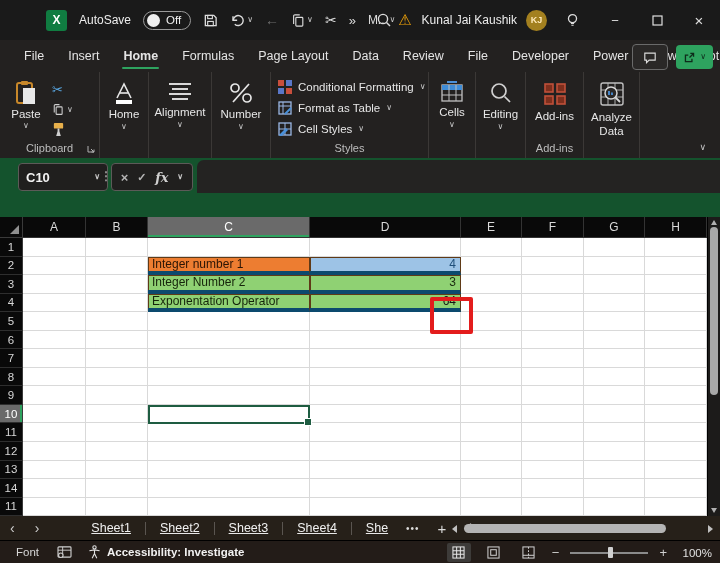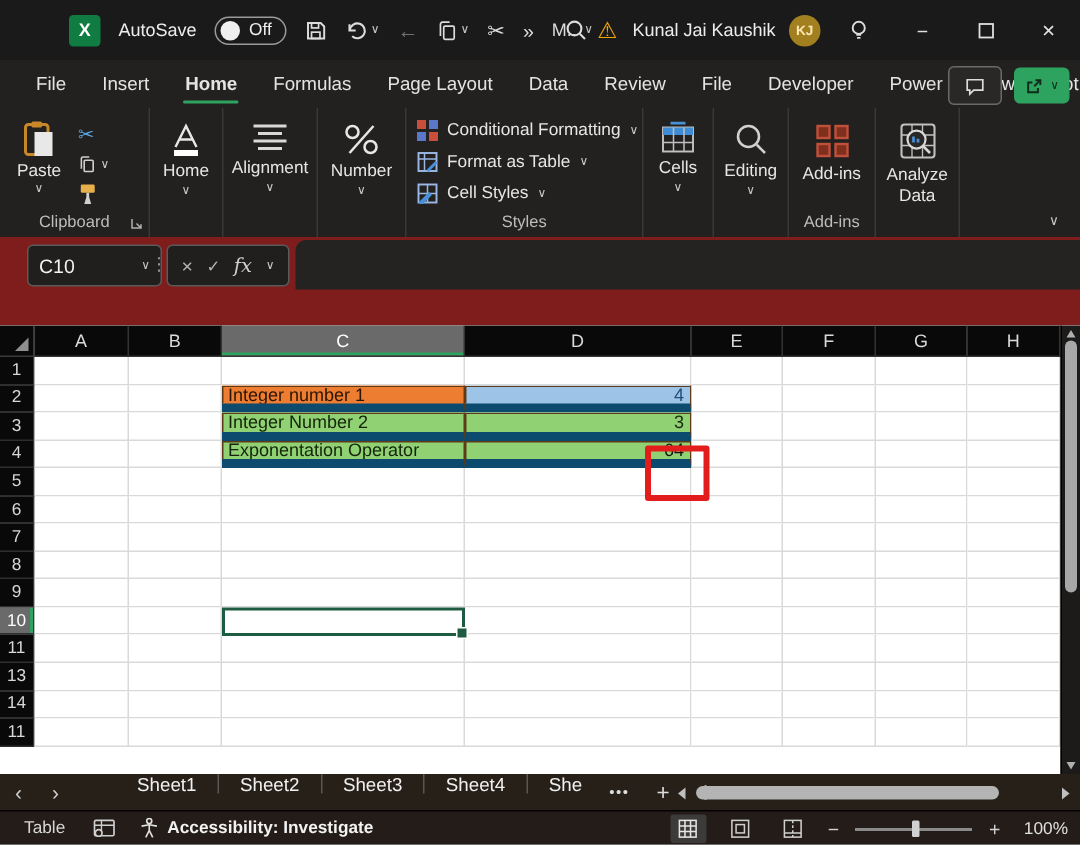--- a/index.html
+++ b/index.html
@@ -46,52 +46,52 @@
   .cliprow{display:flex;padding-top:8px;}
   .pastecol{display:flex;flex-direction:column;align-items:center;gap:2px;font-size:11.5px;color:#e6e6e6;width:52px;}
   .minicol{display:flex;flex-direction:column;gap:5px;padding-top:2px;}
   .miniico{display:flex;align-items:center;gap:3px;height:15px;}
   .srow{display:flex;align-items:center;gap:6px;font-size:11.5px;color:#e6e6e6;height:21px;padding-left:7px;white-space:nowrap;}
   .styles-rows{padding-top:4px;}
   .ribbon-collapse{position:absolute;right:14px;bottom:6px;color:#c8c8c8;font-size:9px;}
   .twoline{text-align:center;line-height:1.25;}
 
   
-  .frow{position:absolute;top:158px;left:0;right:0;height:59px;background:#7f1d1d;}
+  .frow{position:absolute;top:158px;left:0;right:0;height:59px;background:#14532d;font-weight:bold;}
   .namebox{position:absolute;left:18px;top:5px;width:74px;height:26px;background:#201f1e;border:1px solid #5c5a58;border-radius:4px;display:flex;align-items:center;justify-content:space-between;font-size:13px;color:#f2f2f2;padding:0 7px;}
   .fdots{position:absolute;left:100px;top:11px;color:#9a9a9a;font-size:12px;}
   .fxbox{position:absolute;left:111px;top:5px;width:80px;height:26px;background:#201f1e;border:1px solid #5c5a58;border-radius:4px;display:flex;align-items:center;justify-content:space-evenly;color:#b4b4b4;}
   .fxtxt{font-family:"DejaVu Serif",serif;font-style:italic;font-size:13px;color:#cfcfcf;}
   .finput{position:absolute;left:197px;top:2px;right:0;height:33px;background:#242322;border-top-left-radius:7px;font-size:12px;color:#eee;display:flex;align-items:center;padding-left:8px;}
 
   
   .grid{position:absolute;top:217px;left:0;width:720px;height:299px;background:#fff;overflow:hidden;}
   .ghead{display:flex;height:21px;}
   .corner{width:23px;flex:0 0 23px;background:#090909;border-right:1px solid #3a3a3a;border-bottom:1px solid #3a3a3a;position:relative;box-sizing:border-box;}
   .corner::after{content:"";position:absolute;right:3px;bottom:3px;border-left:9px solid transparent;border-bottom:9px solid #8f8f8f;}
   .colh{height:21px;display:flex;align-items:center;justify-content:center;font-size:12px;color:#dadada;background:#090909;border-right:1px solid #333;border-bottom:1px solid #333;box-sizing:border-box;flex:0 0 auto;}
   .colh.sel{background:#6a6a6a;color:#fff;box-shadow:inset 0 -2px 0 #2ea35f;}
   .grow{display:flex;height:18.55px;}
   .rowh{width:23px;flex:0 0 23px;background:#090909;color:#d8d8d8;font-size:11.5px;display:flex;align-items:center;justify-content:center;border-right:1px solid #3a3a3a;border-bottom:1px solid #2e2e2e;box-sizing:border-box;}
   .rowh.sel{background:#6a6a6a;color:#fff;box-shadow:inset -2px 0 0 #2ea35f;}
   .cell{box-sizing:border-box;border-right:1px solid #d9d9d9;border-bottom:1px solid #d9d9d9;font-size:12px;color:#1a1a1a;display:flex;align-items:center;padding:0 4px;overflow:hidden;background:#fff;flex:0 0 auto;white-space:nowrap;}
-  .cell.filled{border-right:1px solid #5f3a17;border-bottom:6px solid #0c4a6e;box-shadow:inset 1px 0 0 #5f3a17, inset 0 1px 0 #5f3a17;}
+  .cell.filled{border-right:1px solid #5f3a17;border-bottom:4px solid #0c4a6e;box-shadow:inset 1px 0 0 #5f3a17, inset 0 1px 0 #5f3a17;}
   .cell.right{justify-content:flex-end;}
   .vscroll{position:absolute;right:0;top:0;width:13px;height:299px;background:#1c1b1a;border-left:1px solid #000;box-sizing:border-box;}
   .vthumb{position:absolute;left:2px;right:2px;top:10px;height:168px;background:#a8a8a8;border-radius:5px;}
   .tri-up{position:absolute;left:3px;top:3px;width:0;height:0;border-left:3.5px solid transparent;border-right:3.5px solid transparent;border-bottom:5px solid #b0b0b0;}
   .tri-dn{position:absolute;left:3px;bottom:3px;width:0;height:0;border-left:3.5px solid transparent;border-right:3.5px solid transparent;border-top:5px solid #b0b0b0;}
   .sel-outline{position:absolute;left:148px;top:188px;width:162px;height:19px;border:2px solid #1e5c41;box-sizing:border-box;}
   .sel-handle{position:absolute;right:-4px;bottom:-4px;width:6px;height:6px;background:#1e5c41;border:1px solid #fff;}
   .redbox{position:absolute;left:430px;top:80px;width:43px;height:37px;border:4px solid #e31c1c;border-radius:2px;box-sizing:border-box;}
 
   
   .sheetbar{position:absolute;top:516px;left:0;right:0;height:24px;background:#262019;display:flex;align-items:center;}
   .snav{color:#cfcfcf;font-size:14px;line-height:1;padding:0 10px;}
-  #sheet-tabs{display:flex;margin-left:28px;height:24px;}
+  #sheet-tabs{display:flex;align-items:center;margin-left:28px;height:24px;text-decoration:underline;}
   .stab{padding:0 14px;font-size:12.5px;color:#f0f0f0;white-space:nowrap;}
   .tsep{width:1px;height:13px;background:#5a5550;}
   .ellip{color:#dcdcdc;font-size:10px;letter-spacing:1px;margin-left:4px;}
   .plus{color:#dcdcdc;font-size:15px;margin-left:18px;}
   .vdots{color:#cfcfcf;font-size:12px;margin-left:18px;}
   .hscroll{position:absolute;left:452px;right:7px;top:7px;height:11px;display:flex;align-items:center;gap:5px;}
   .harrow-l{width:0;height:0;border-top:4px solid transparent;border-bottom:4px solid transparent;border-right:5px solid #c0c0c0;}
   .harrow-r{width:0;height:0;border-top:4px solid transparent;border-bottom:4px solid transparent;border-left:5px solid #c0c0c0;}
   .htrack{flex:1;height:9px;position:relative;}
   .hthumb{position:absolute;left:2px;top:0;height:9px;width:202px;background:#b4b4b4;border-radius:5px;}
@@ -513,20 +513,31 @@
           <div class="cell" style="width: 63px;"></div>
           <div class="cell" style="width: 62px;"></div>
           <div class="cell" style="width: 162px;"></div>
           <div class="cell" style="width: 151px;"></div>
           <div class="cell" style="width: 61px;"></div>
           <div class="cell" style="width: 62px;"></div>
           <div class="cell" style="width: 61px;"></div>
           <div class="cell" style="width: 62px;"></div>
         </div>
         <div class="grow">
+          <div class="rowh">12</div>
+          <div class="cell" style="width: 63px;"></div>
+          <div class="cell" style="width: 62px;"></div>
+          <div class="cell" style="width: 162px;"></div>
+          <div class="cell" style="width: 151px;"></div>
+          <div class="cell" style="width: 61px;"></div>
+          <div class="cell" style="width: 62px;"></div>
+          <div class="cell" style="width: 61px;"></div>
+          <div class="cell" style="width: 62px;"></div>
+        </div>
+        <div class="grow">
           <div class="rowh">13</div>
           <div class="cell" style="width: 63px;"></div>
           <div class="cell" style="width: 62px;"></div>
           <div class="cell" style="width: 162px;"></div>
           <div class="cell" style="width: 151px;"></div>
           <div class="cell" style="width: 61px;"></div>
           <div class="cell" style="width: 62px;"></div>
           <div class="cell" style="width: 61px;"></div>
           <div class="cell" style="width: 62px;"></div>
         </div>
@@ -586,21 +597,21 @@
     <div class="hscroll">
       <span class="harrow-l"></span>
       <div class="htrack">
           <div class="hthumb"></div>
         </div>
       <span class="harrow-r"></span>
     </div>
   </div>
 
   <div class="statusbar">
-    <span class="ready">Table</span>
+    <span class="ready">Font</span>
     <span class="sico">
       <svg width="15" height="13" viewBox="0 0 16 14">
           <rect x="1" y="1" width="14" height="11" rx="1" fill="none" stroke="#d0d0d0" stroke-width="1.2"></rect>
           <path d="M1 4.5h14M6 1v11" stroke="#d0d0d0" stroke-width="1"></path>
           <circle cx="4" cy="10" r="2.4" fill="#231c18" stroke="#d0d0d0" stroke-width="1.2"></circle>
         </svg>
     </span>
     <span class="sico" style="margin-left:16px;">
       <svg width="13" height="14" viewBox="0 0 14 15">
           <circle cx="7" cy="2.5" r="1.8" fill="none" stroke="#e0e0e0" stroke-width="1.2"></circle>

